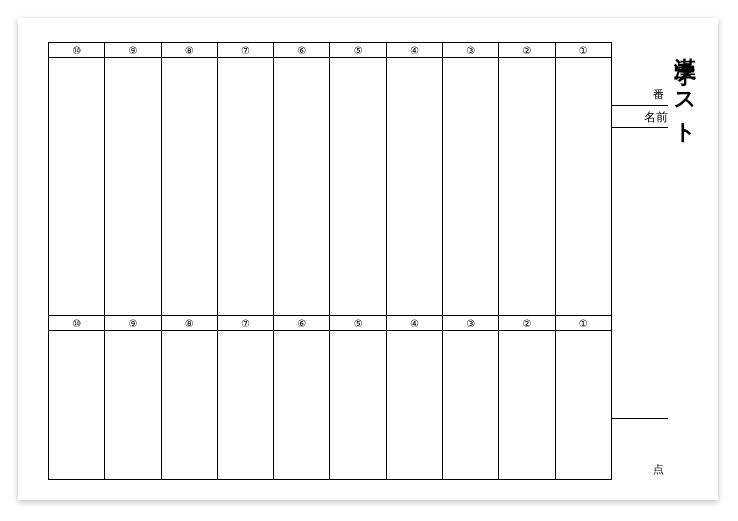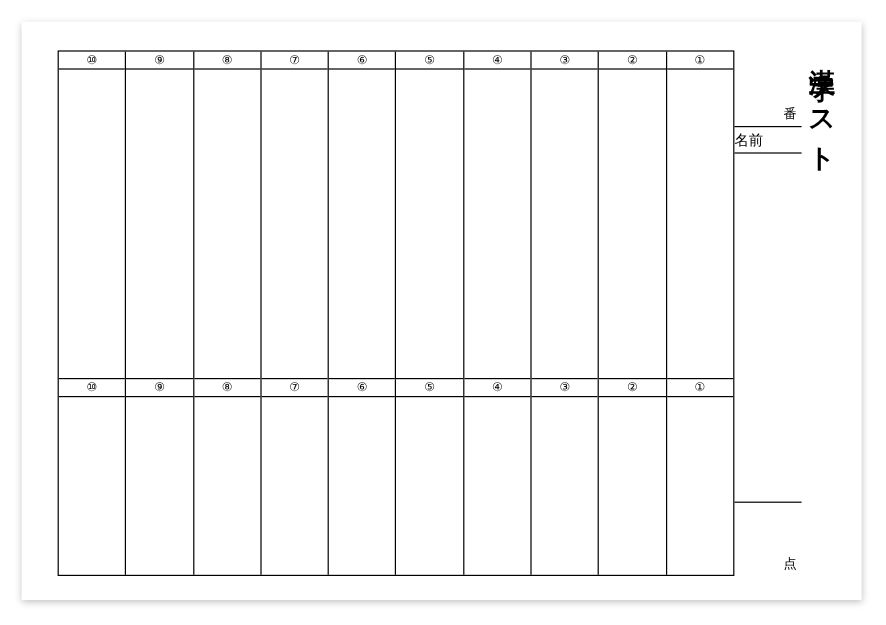--- a/index.html
+++ b/index.html
@@ -41,21 +41,21 @@
   }
   .info-number .lbl {
     position: absolute;
     bottom: 3px;
     right: 4px;
     font-size: 11px;
   }
   .info-name {
     height: 22px;
     border-bottom: 1px solid #000;
-    text-align: left;
+    text-align: right;
     font-size: 12px;
     line-height: 22px;
   }
   .score-block {
     position: absolute;
     right: 50px;
     width: 56px;
     top: 400px;
     height: 62px;
     border-top: 1px solid #000;

